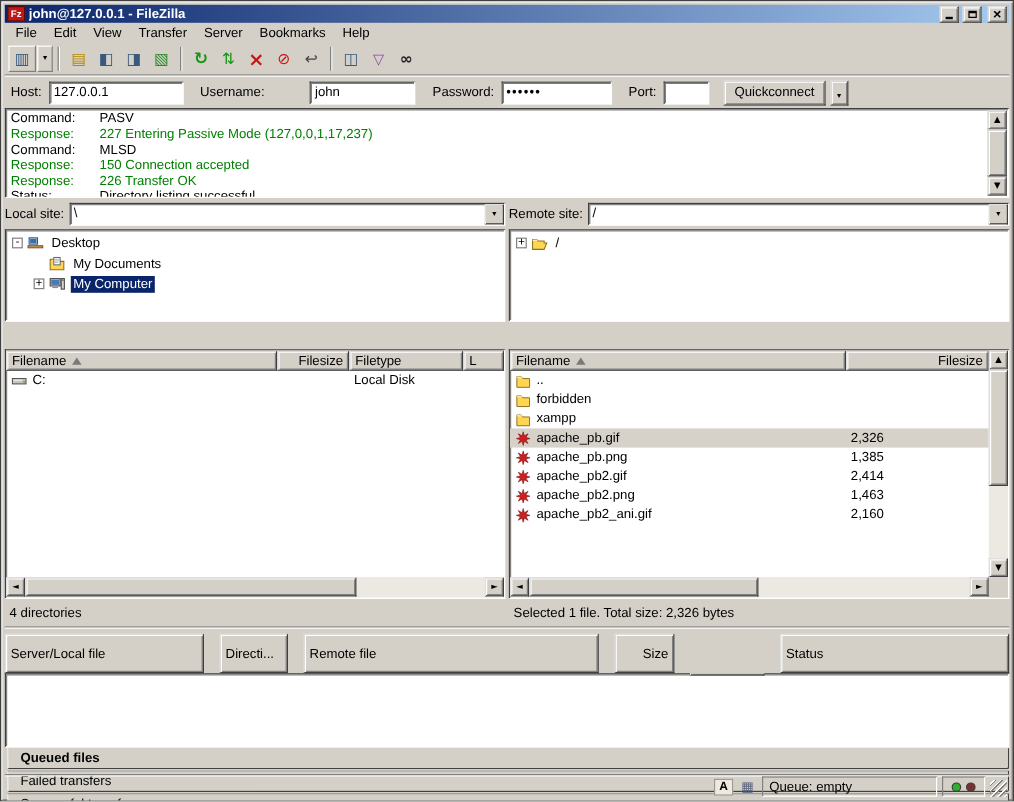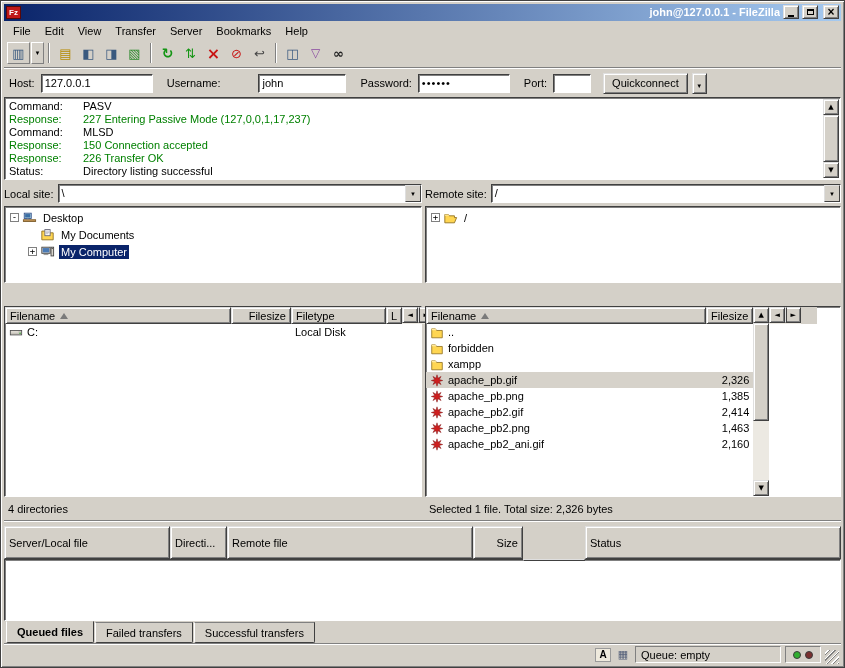--- a/index.html
+++ b/index.html
@@ -12,21 +12,21 @@
     border:1px solid #404040;
     box-shadow:inset 1px 1px 0 #fff, inset -1px -1px 0 #808080;
     padding:3px;display:flex;flex-direction:column;
   }
 
   
   .titlebar{height:18px;display:flex;align-items:center;gap:3px;padding:0 2px;
     background:linear-gradient(to right,var(--titlebar_start,#0a246a),var(--titlebar_end,#a6caf0));}
   .applogo{width:15px;height:13px;background:#c01818;border:1px solid #5a0808;color:#fff;
     font-size:8px;font-weight:bold;display:flex;align-items:center;justify-content:center;}
-  .wtitle{flex:1;color:#fff;font-weight:bold;font-size:11px;white-space:nowrap;overflow:hidden;text-align:right;}
+  .wtitle{flex:1;color:#fff;font-weight:bold;font-size:11px;white-space:nowrap;overflow:hidden;}
   .capbtn{width:16px;height:14px;background:var(--chrome,#d4d0c8);border:1px solid;
     border-color:#dfdfdf #404040 #404040 #dfdfdf;box-shadow:inset 1px 1px 0 #fff,inset -1px -1px 0 #808080;
     display:flex;align-items:center;justify-content:center;cursor:default;}
   .capbtn.gap{margin-left:2px;}
   .g-min{width:6px;height:2px;background:#000;margin-top:7px;}
   .g-max{width:7px;height:6px;border:1px solid #000;border-top-width:2px;}
   .g-close::before{content:"×";font-size:12px;font-weight:bold;line-height:1;}
 
   
   .menubar{height:21px;display:flex;align-items:center;padding-left:2px;}
@@ -118,35 +118,35 @@
   .ticon{width:16px;height:14px;flex:0 0 auto;}
   .ticon svg{display:none;width:15px;height:14px;}
   .ticon.desktop svg.i-desktop{display:block;}
   .ticon.mydocs svg.i-mydocs{display:block;}
   .ticon.mycomputer svg.i-mycomputer{display:block;}
   .ticon.folderopen svg.i-folderopen{display:block;}
   .tlabel{padding:0 2px;line-height:14px;}
   .tlabel.selected{background:var(--selection_bg,#0a246a);color:#fff;}
 
   .listbox{background:#fff;border:1px solid;border-color:#404040 #fff #fff #404040;
-    box-shadow:inset 1px 1px 0 #808080;display:flex;flex-direction:row;margin-top:20px;}
+    box-shadow:inset 1px 1px 0 #808080;display:flex;flex-direction:column;margin-top:20px;}
   .listmain{display:flex;}
   .listcontent{flex:1;display:flex;flex-direction:column;overflow:hidden;}
   .lheader{height:17px;display:flex;background:var(--chrome,#d4d0c8);flex:0 0 auto;}
   .hcell{display:flex;align-items:center;padding:0 4px;border:1px solid;white-space:nowrap;overflow:hidden;
     border-color:#dfdfdf #404040 #404040 #dfdfdf;box-shadow:inset 1px 1px 0 #fff,inset -1px -1px 0 #808080;}
   .hcell.num{justify-content:flex-end;}
   .sortmark{display:none;}
   .sortmark.asc{display:inline-block;width:0;height:0;border-left:4px solid transparent;
     border-right:4px solid transparent;border-bottom:6px solid #7a7a7a;margin-left:5px;}
   .lbody{height:172px;overflow:hidden;}
   .frow{height:16px;display:flex;align-items:center;white-space:nowrap;}
   .frow.selected{background:var(--row_selected,#d6d2ca);}
   .cell{padding:0 4px;overflow:hidden;white-space:nowrap;}
-  .cell.num{text-align:right;}
+  .cell.num{text-align:left;}
   .c-name{display:flex;align-items:center;gap:3px;}
   .ficon{width:15px;height:13px;flex:0 0 auto;}
   .ficon svg{display:none;width:14px;height:13px;}
   .ficon.folder svg.i-folder{display:block;}
   .ficon.image svg.i-image{display:block;}
   .ficon.drive svg.i-drive{display:block;}
 
   
   .pane.left .lheader > span:nth-of-type(1){width:226px;}
   .pane.left .lheader > span:nth-of-type(2){width:60px;}
@@ -167,30 +167,30 @@
   .hscroll{height:17px;display:flex;flex:0 0 auto;background:#ece9e2;}
   .hscroll .strack{flex:1;height:16px;}
   .hscroll .sthumb{top:0;bottom:0;left:0;}
   .pane.left .hscroll .sthumb{width:72%;}
   .pane.right .hscroll .sthumb{width:52%;}
 
   .statusline{height:20px;display:flex;align-items:center;padding:0 4px;margin-top:2px;}
 
   
   .queuearea{margin-top:3px;}
-  .qheader{height:33px;display:flex;background:var(--chrome,#d4d0c8);}
+  .qheader{height:33px;display:flex;background:var(--chrome,#d4d0c8);gap:13px;}
   .qheader > span:nth-of-type(1){width:166px;}
   .qheader > span:nth-of-type(2){width:57px;}
   .qheader > span:nth-of-type(3){width:246px;}
   .qheader > span:nth-of-type(4){width:50px;}
   .qheader > span:nth-of-type(5){width:62px;margin-top:33px;}
   .qheader > span:nth-of-type(6){flex:1;}
   .qbody{height:62px;background:#fff;border:1px solid;border-color:#404040 #fff #fff #404040;
     box-shadow:inset 1px 1px 0 #808080;}
-  .tabs{display:flex;gap:1px;padding:1px 0 0 2px;height:22px;}
+  .tabs{display:flex;gap:1px;padding:1px 0 0 2px;height:22px;flex-direction:column;}
   .tab{padding:2px 10px;background:var(--chrome,#d4d0c8);border:1px solid;
     border-color:#fff #404040 #404040 #fff;border-top-color:#808080;border-radius:0 0 2px 2px;
     display:flex;align-items:center;}
   .tab.active{font-weight:bold;border-top-color:var(--chrome,#d4d0c8);margin-top:-1px;}
 
   
   .statusbar{margin-top:auto;height:22px;display:flex;align-items:center;gap:4px;padding:1px 2px 0 2px;
     border-top:1px solid #808080;box-shadow:0 1px 0 #fff inset;}
   .sb-spacer{flex:1;}
   .sb-icon{width:16px;height:14px;display:flex;align-items:center;justify-content:center;}

